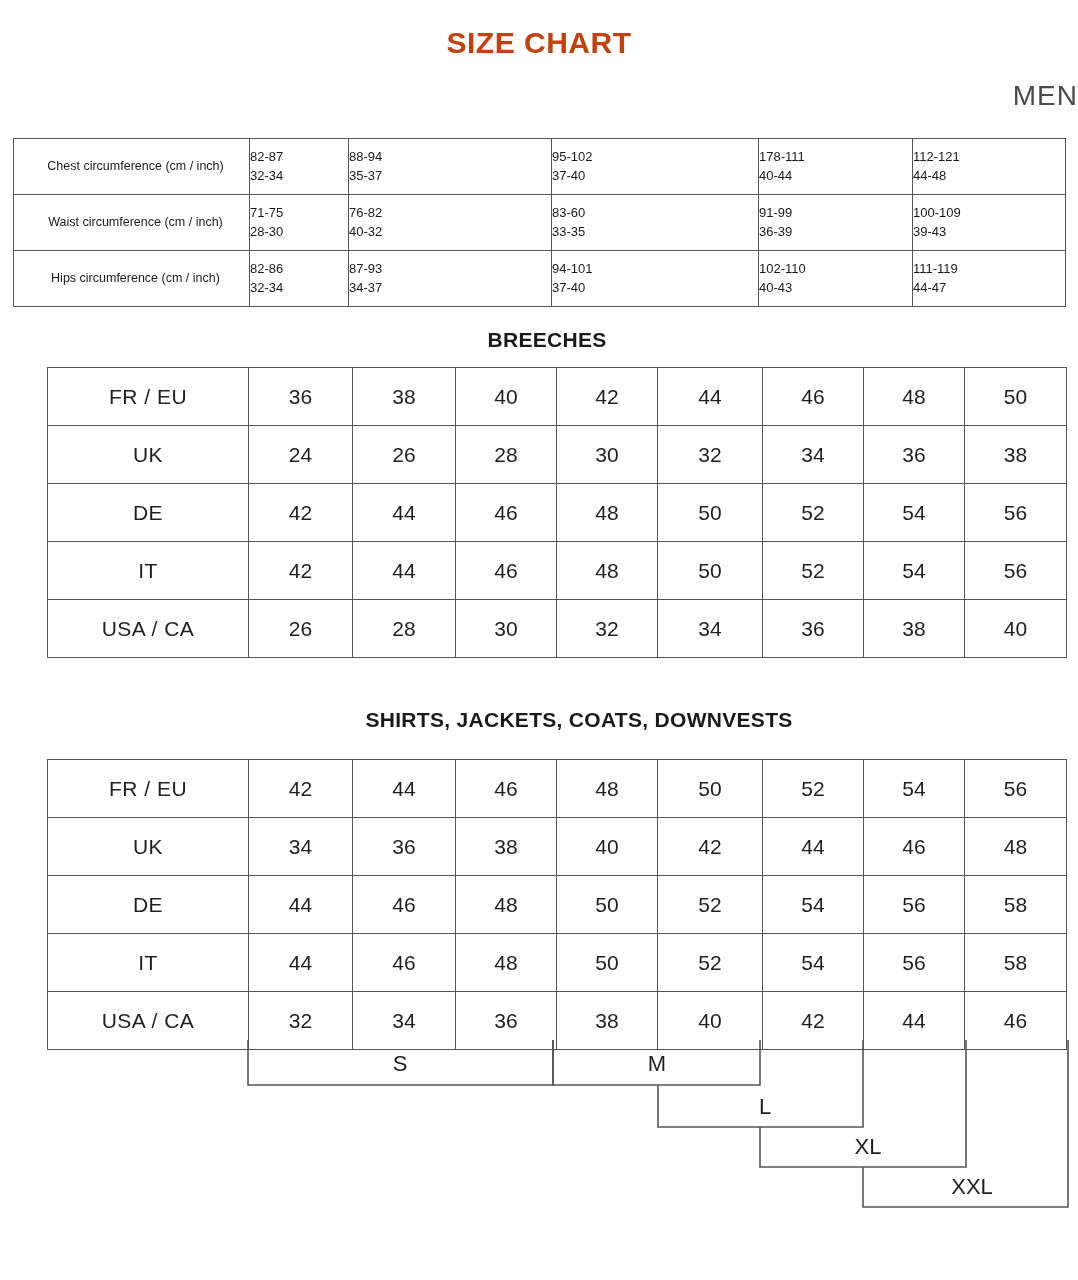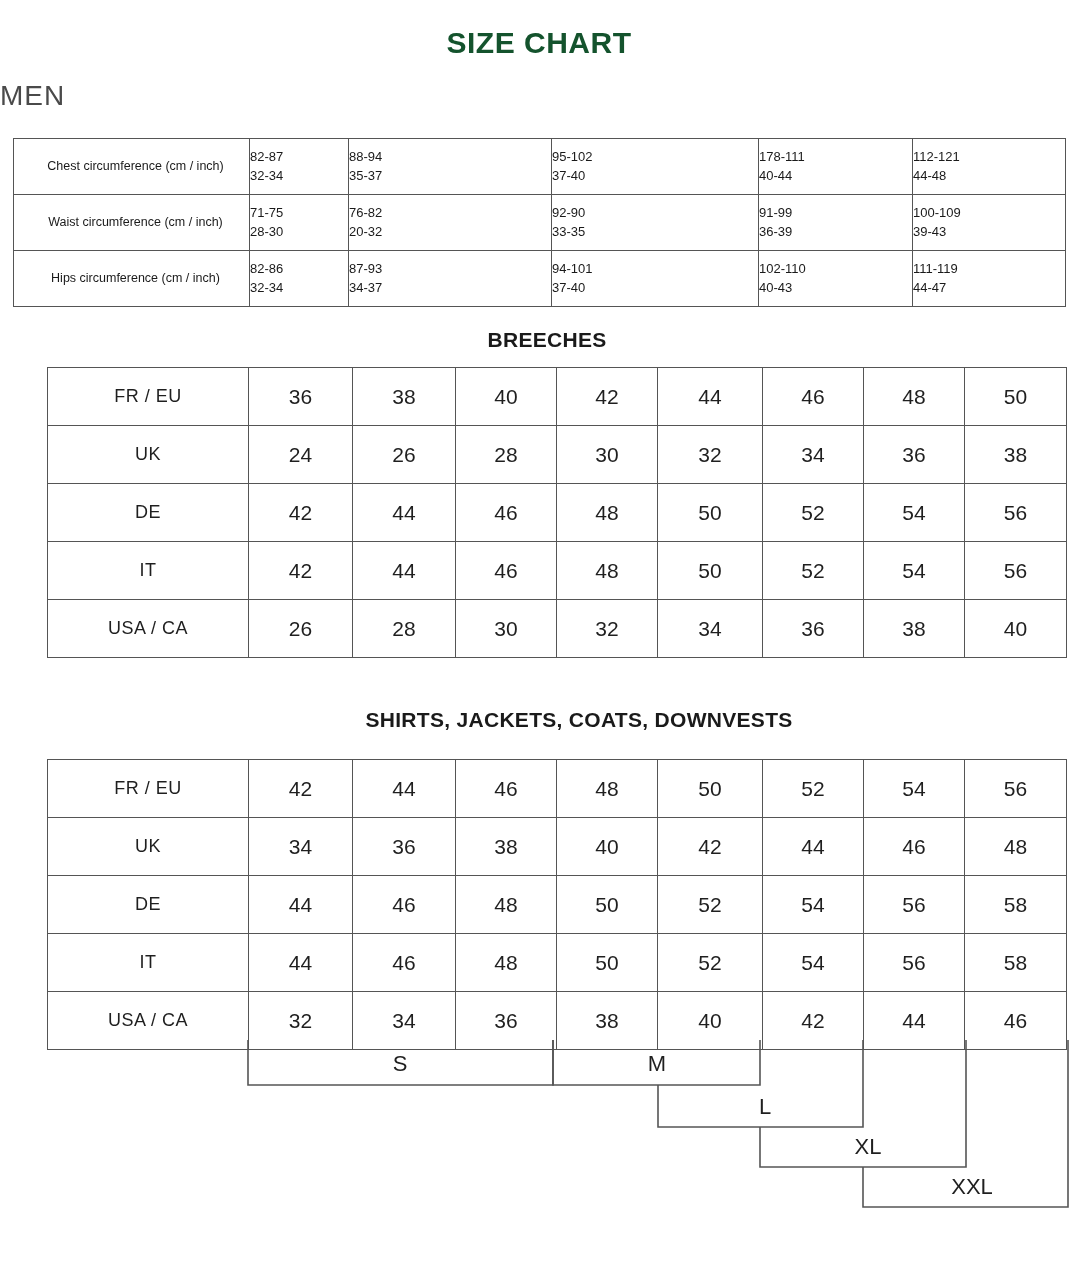--- a/index.html
+++ b/index.html
@@ -19,28 +19,28 @@
   
   .page-title {
     position: absolute;
     top: 26px;
     left: 0;
     width: 1078px;
     text-align: center;
     font-size: 30px;
     font-weight: bold;
     letter-spacing: 0.5px;
-    color: #14532d;
+    color: #c2410c;
   }
   .page-subtitle {
     position: absolute;
     top: 80px;
     left: 0;
     width: 1078px;
-    text-align: left;
+    text-align: right;
     font-size: 28px;
     font-weight: 400;
     color: #4a4a4a;
     letter-spacing: 1px;
   }
   .section-title {
     position: absolute;
     left: 8px;
     width: 1078px;
     text-align: center;
@@ -92,21 +92,21 @@
 
   .size-table td {
     border: 1.5px solid #555555;
     text-align: center;
     vertical-align: middle;
     font-size: 21px;
     color: #1f1f1f;
     height: 55px;
   }
   .size-table td.row-label {
-    font-size: 18px;
+    font-size: 21px;
     letter-spacing: 0.5px;
     text-align: center;
   }
 
   
   #bracket-layer {
     position: absolute;
     left: 0;
     top: 0;
     width: 1078px;
@@ -164,24 +164,24 @@
       </td>
     </tr>
     <tr>
       <td class="label-cell">Waist circumference (cm / inch)</td>
       <td>
         <span class="v-cm">71-75</span>
         <span class="v-in">28-30</span>
       </td>
       <td>
         <span class="v-cm">76-82</span>
-        <span class="v-in">20-32</span>
-      </td>
-      <td>
-        <span class="v-cm">92-90</span>
+        <span class="v-in">40-32</span>
+      </td>
+      <td>
+        <span class="v-cm">83-60</span>
         <span class="v-in">33-35</span>
       </td>
       <td>
         <span class="v-cm">91-99</span>
         <span class="v-in">36-39</span>
       </td>
       <td>
         <span class="v-cm">100-109</span>
         <span class="v-in">39-43</span>
       </td>

